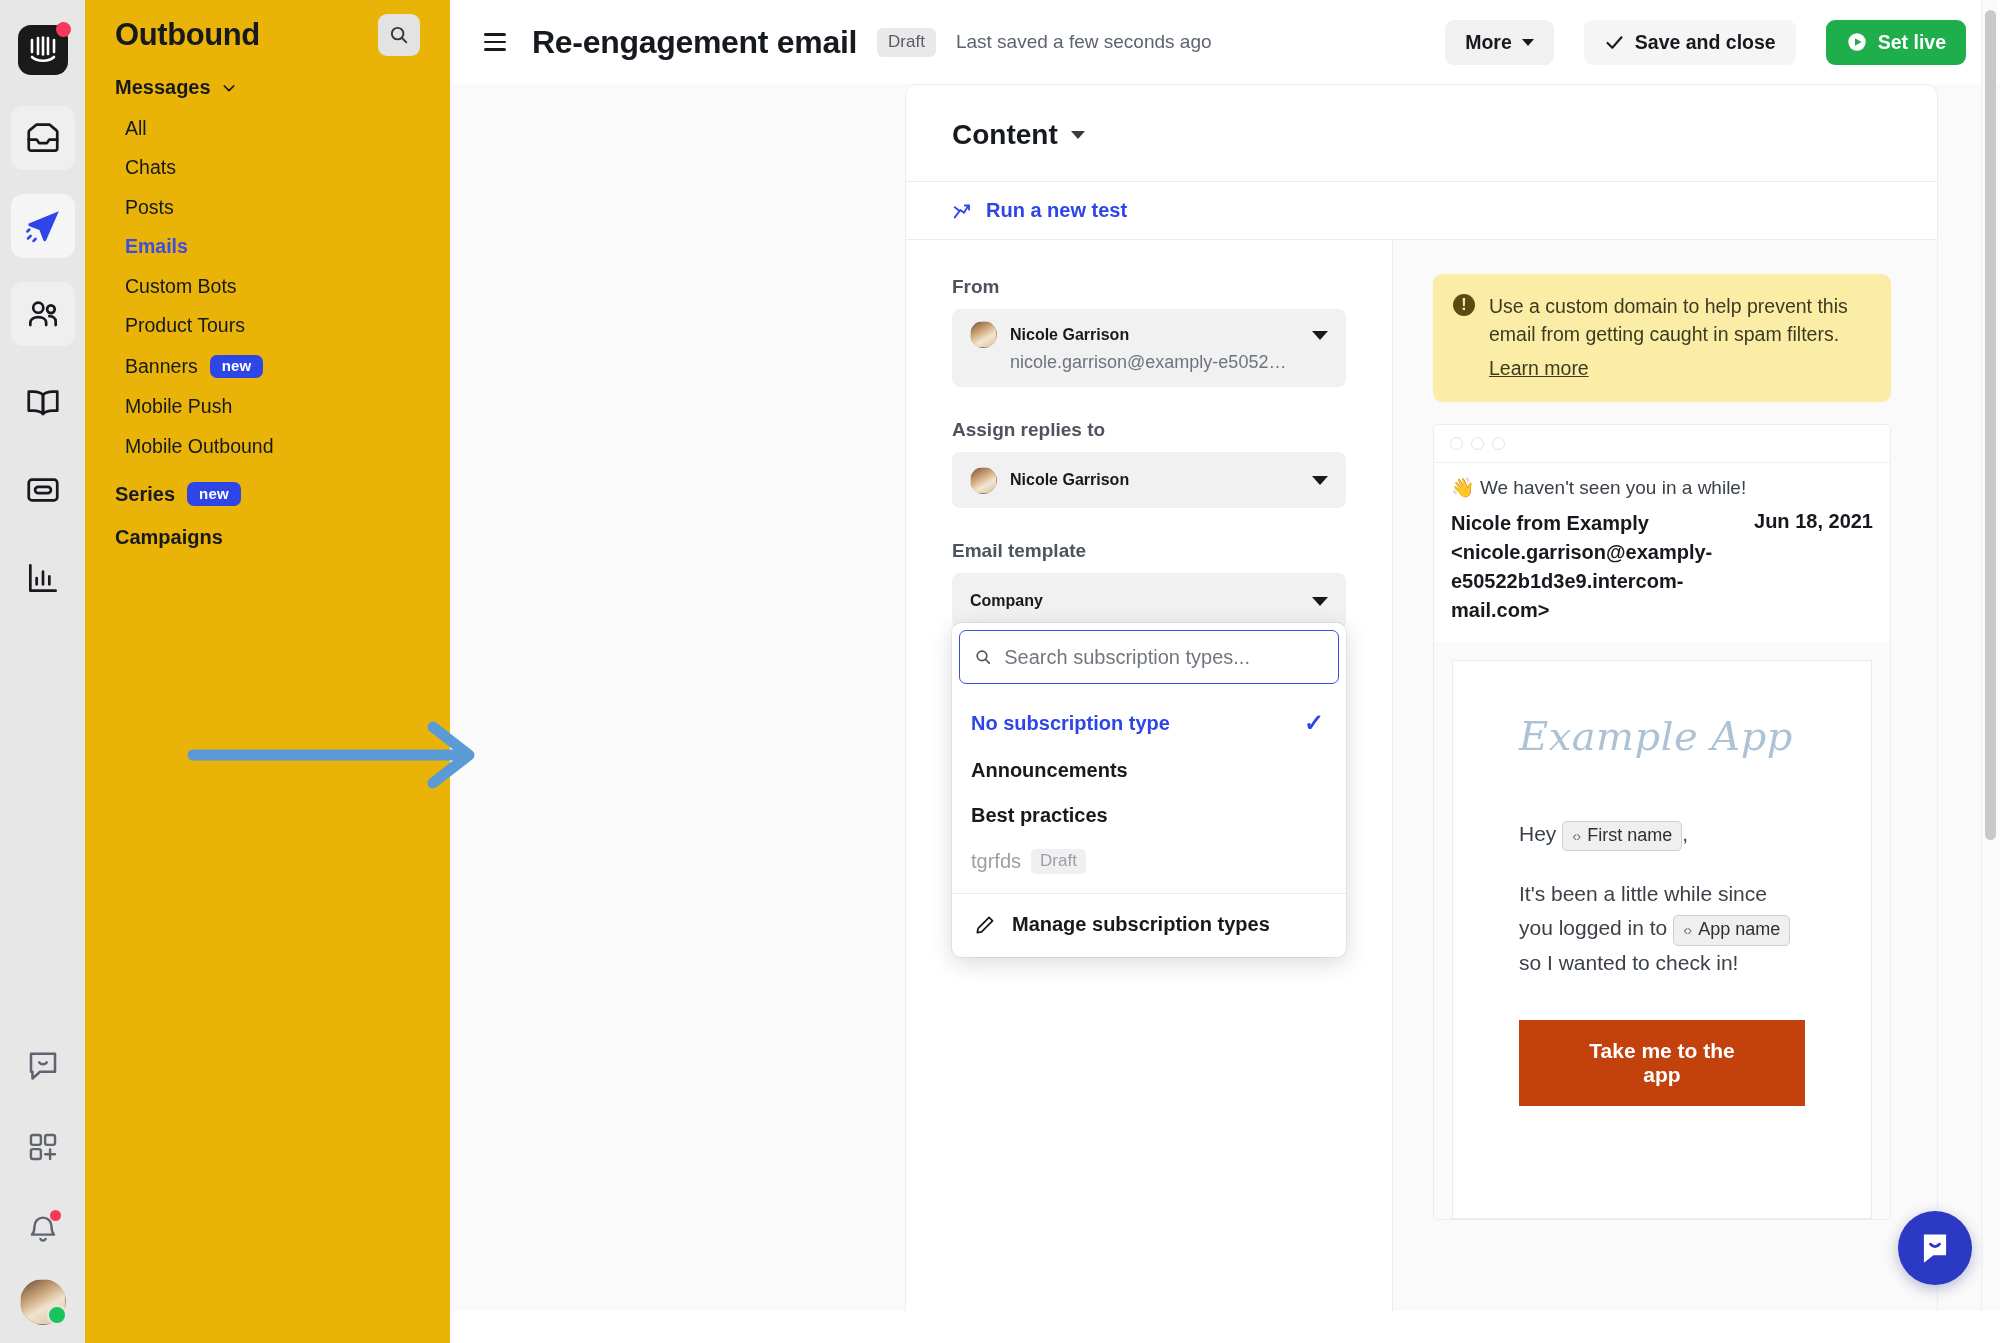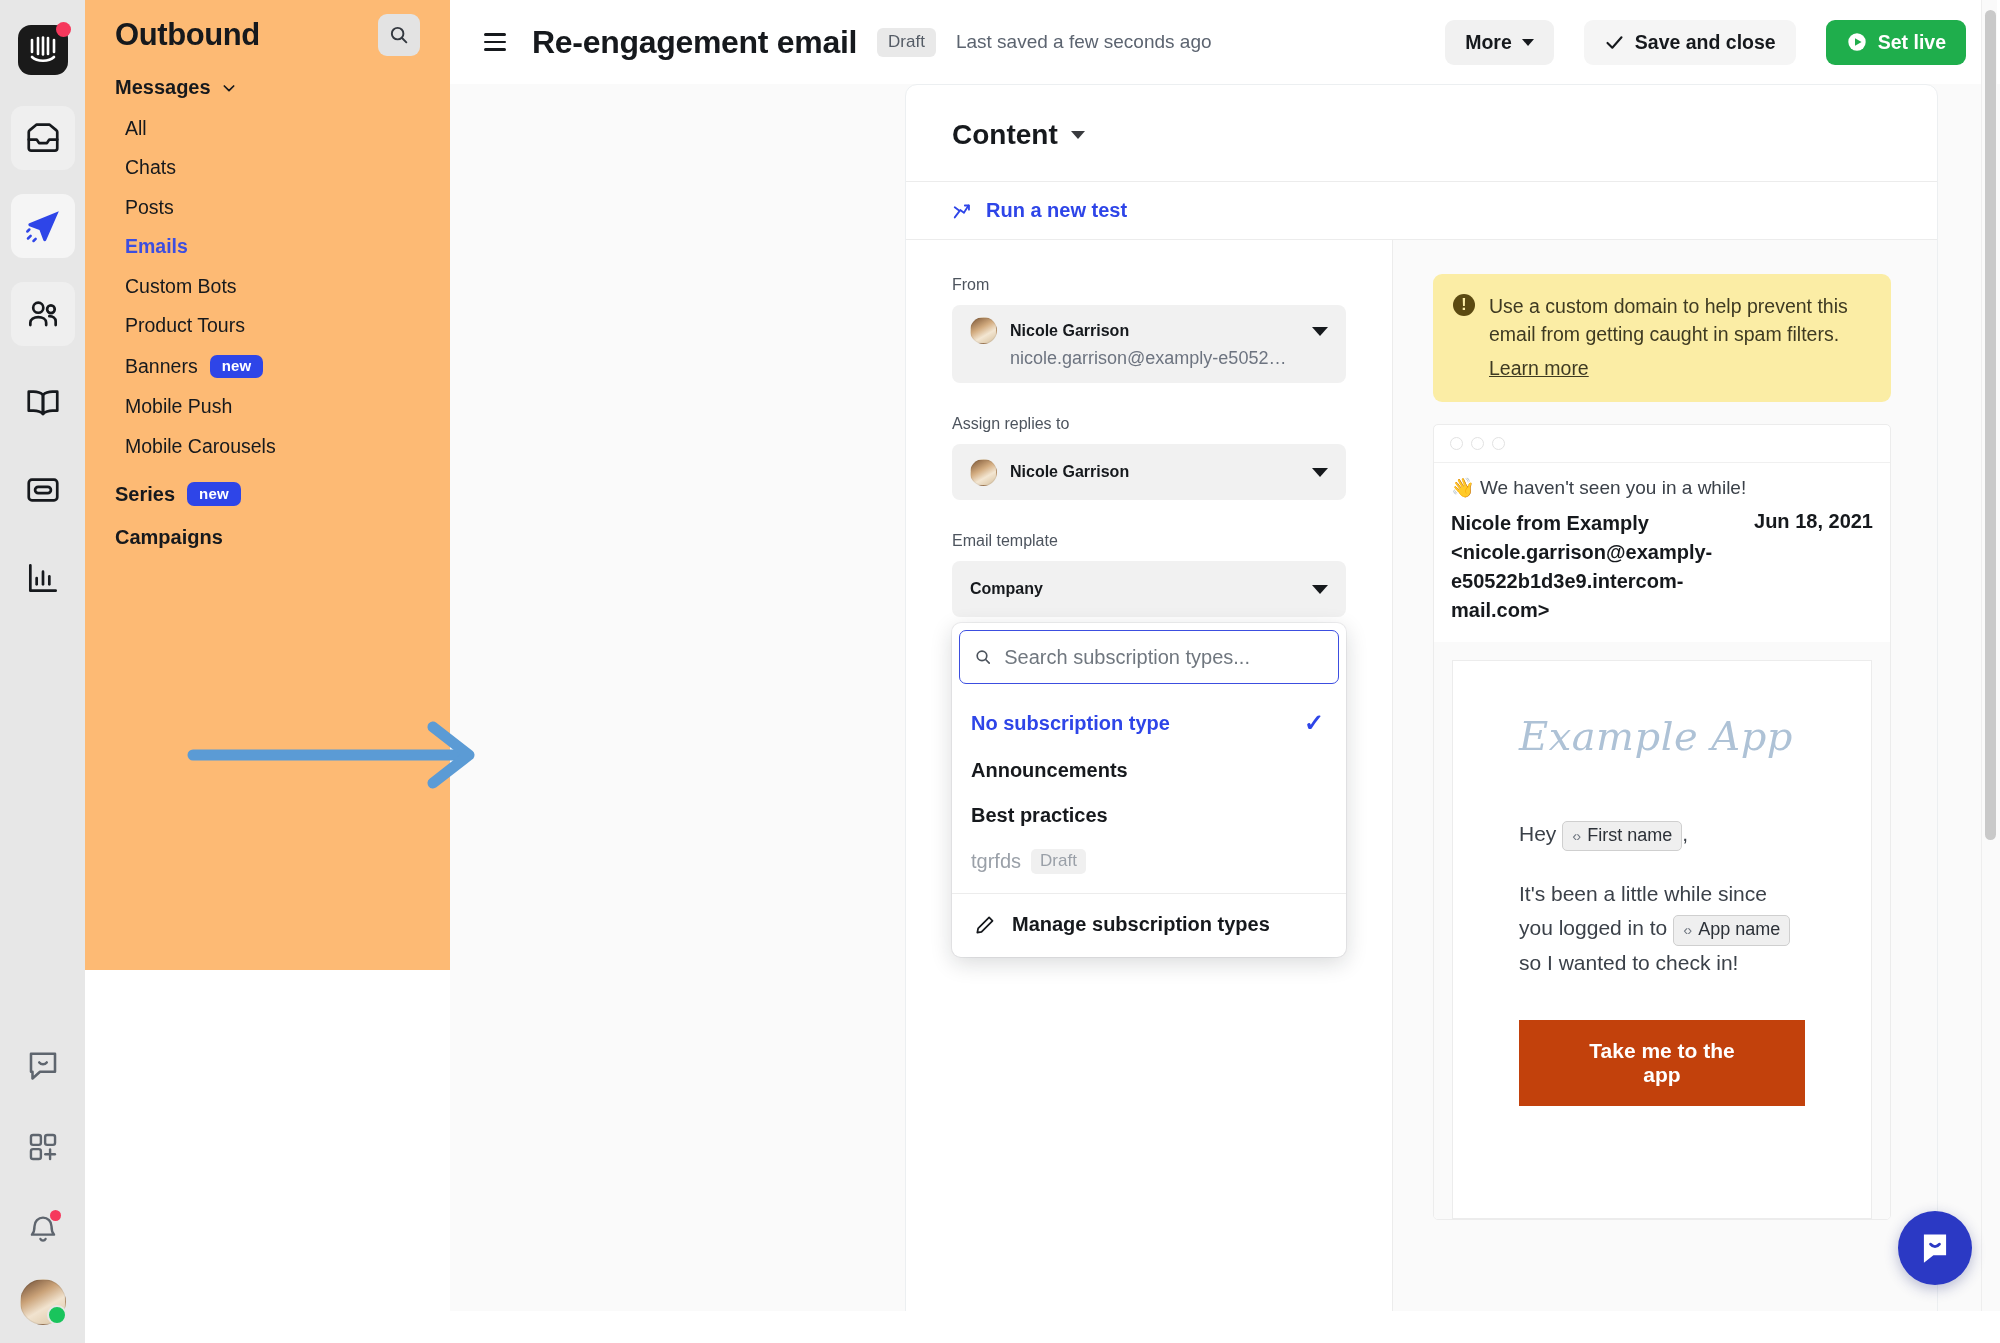--- a/index.html
+++ b/index.html
@@ -54,22 +54,22 @@
     width: 16px; height: 16px; border-radius: 50%;
     background: #19c45c; border: 2px solid #e7e7e7;
   }
   .notif-dot {
     position: absolute; right: 14px; top: 13px;
     width: 11px; height: 11px; border-radius: 50%; background: #f6385c;
   }
 
   
   .navbar {
-    width: 365px; flex: 0 0 365px; height: 970px;
-    background: #fdba74;
+    width: 365px; flex: 0 0 365px; height: 1343px;
+    background: #eab308;
     padding: 0 0 0 0; position: relative;
   }
   .nav-head {
     display: flex; align-items: center; justify-content: space-between;
     padding: 14px 30px 8px 30px;
   }
   .nav-title { font-size: 31px; font-weight: 700; color: #16191d; letter-spacing: -0.4px; }
   .nav-search-btn {
     width: 42px; height: 42px; border-radius: 9px; background: #e3e3e3;
     display: flex; align-items: center; justify-content: center; cursor: pointer;
@@ -148,21 +148,21 @@
     display: inline-flex; align-items: center; gap: 12px;
     color: #2e45e8; font-size: 20px; font-weight: 700; cursor: pointer;
   }
   .card-body { display: flex; height: calc(100% - 150px); }
   .col-form {
     width: 487px; flex: 0 0 487px; padding: 36px 46px 0 46px;
     border-right: 1px solid #ececec; position: relative;
   }
   .col-preview { flex: 1 1 auto; padding: 34px 46px 0 40px; background: #fafafa; }
 
-  .field-label { font-size: 16px; color: #4d545e; margin-bottom: 11px; }
+  .field-label { font-size: 19px; color: #4d545e; margin-bottom: 11px; font-weight: bold; }
   .field-wrap { margin-bottom: 32px; }
   .select {
     background: #f1f1f1; border-radius: 8px;
     display: flex; align-items: center; padding: 13px 18px;
     position: relative; cursor: pointer; min-height: 56px;
   }
   .select .scaret {
     margin-left: auto; width: 0; height: 0;
     border-left: 8px solid transparent; border-right: 8px solid transparent;
     border-top: 9px solid #16191d;
@@ -426,21 +426,21 @@
         <span>Product Tours</span>
       </div>
     <div class="nav-item">
       <span>Banners</span>
       <span class="badge-new">new</span>
     </div>
     <div class="nav-item">
         <span>Mobile Push</span>
       </div>
     <div class="nav-item">
-        <span>Mobile Carousels</span>
+        <span>Mobile Outbound</span>
       </div>
 
     <div class="nav-section">
       <span>Series</span>
       <span class="badge-new">new</span>
     </div>
     <div class="nav-section">
       <span>Campaigns</span>
     </div>
   </div>

